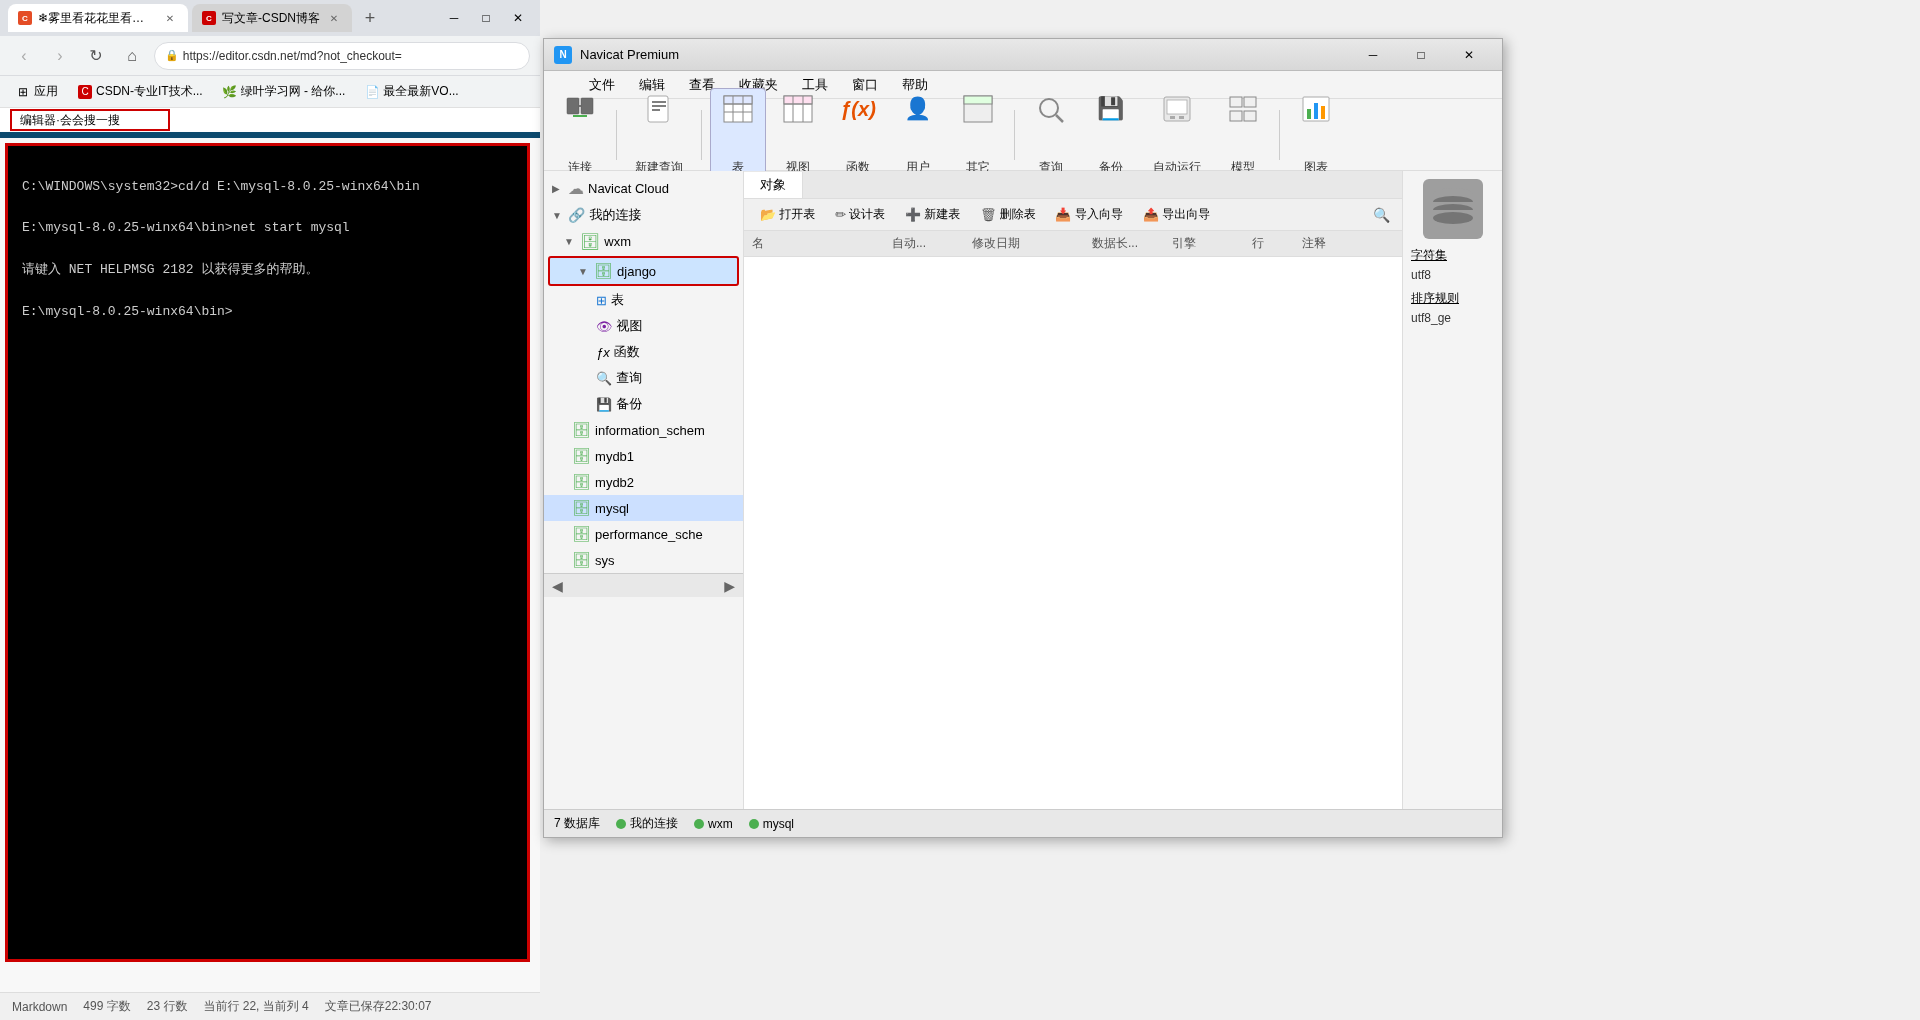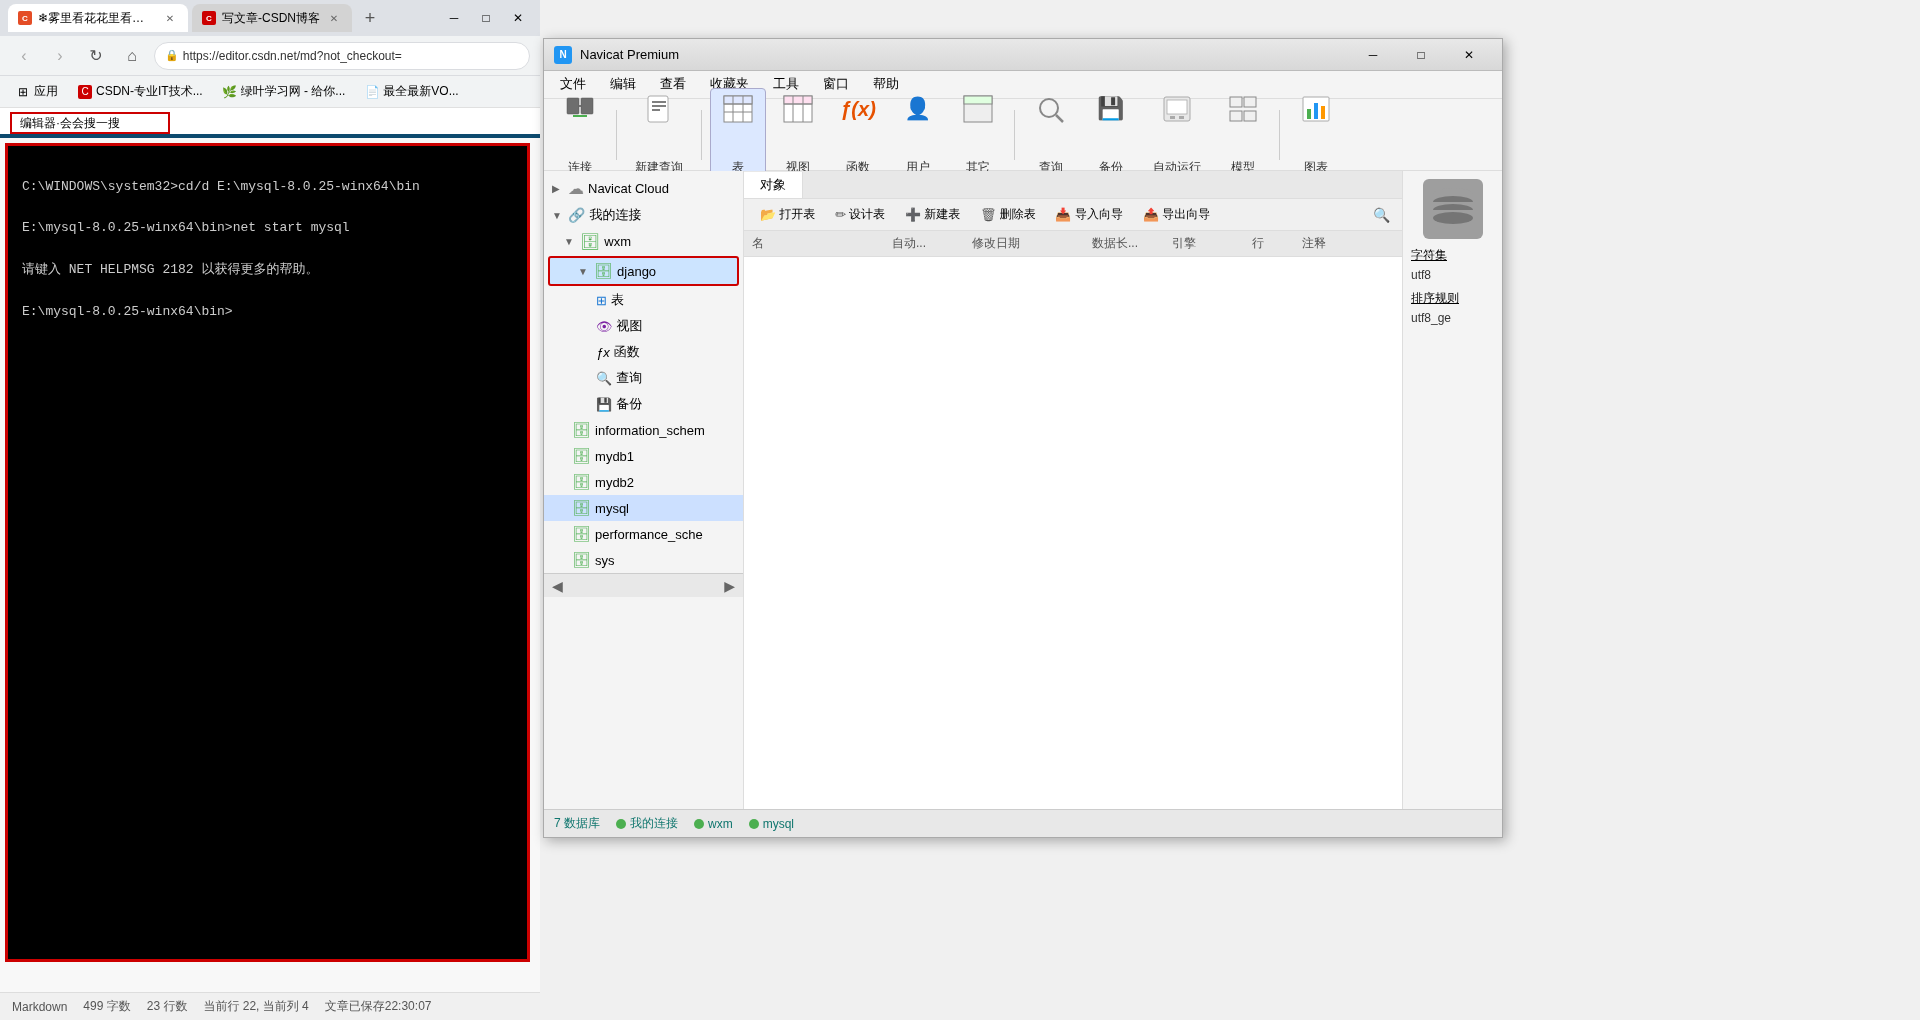--- a/index.html
+++ b/index.html
@@ -168,23 +168,23 @@
       overflow: hidden;
     }
 
     
     .search-bar-area {
       position: absolute;
       top: 0; left: 0; right: 0;
       height: 30px;
       background: #fff;
       display: flex;
-      align-items: flex-end;
+      align-items: center;
       padding: 0 10px;
-      border-bottom: 4px solid #0c4a6e;
+      border-bottom: 6px solid #0c4a6e;
     }
 
     .search-input-box {
       border: 2px solid #e44d26;
       padding: 2px 8px;
       font-size: 12px;
       width: 160px;
       background: #fff;
     }
 
@@ -270,23 +270,25 @@
       display: flex; align-items: center; justify-content: center;
       font-size: 12px;
       cursor: pointer;
     }
 
     
     .navicat-menubar {
       height: 28px;
       background: #f4f4f4;
       display: flex;
+      align-items: center;
       padding: 0 4px;
       border-bottom: 1px solid #ddd;
       gap: 0;
+      margin-left: 29px;
     }
 
     .menu-item {
       padding: 4px 12px;
       font-size: 13px;
       cursor: pointer;
       border-radius: 3px;
     }
 
     
@@ -498,21 +500,21 @@
     
     .navicat-statusbar {
       height: 28px;
       background: #e8e8e8;
       border-top: 1px solid #ccc;
       display: flex;
       align-items: center;
       padding: 0 10px;
       gap: 16px;
       font-size: 12px;
-      color: #0f766e;
+      color: #000000;
     }
 
     .status-connection {
       display: flex;
       align-items: center;
       gap: 4px;
     }
 
     .green-dot {
       width: 10px; height: 10px;

